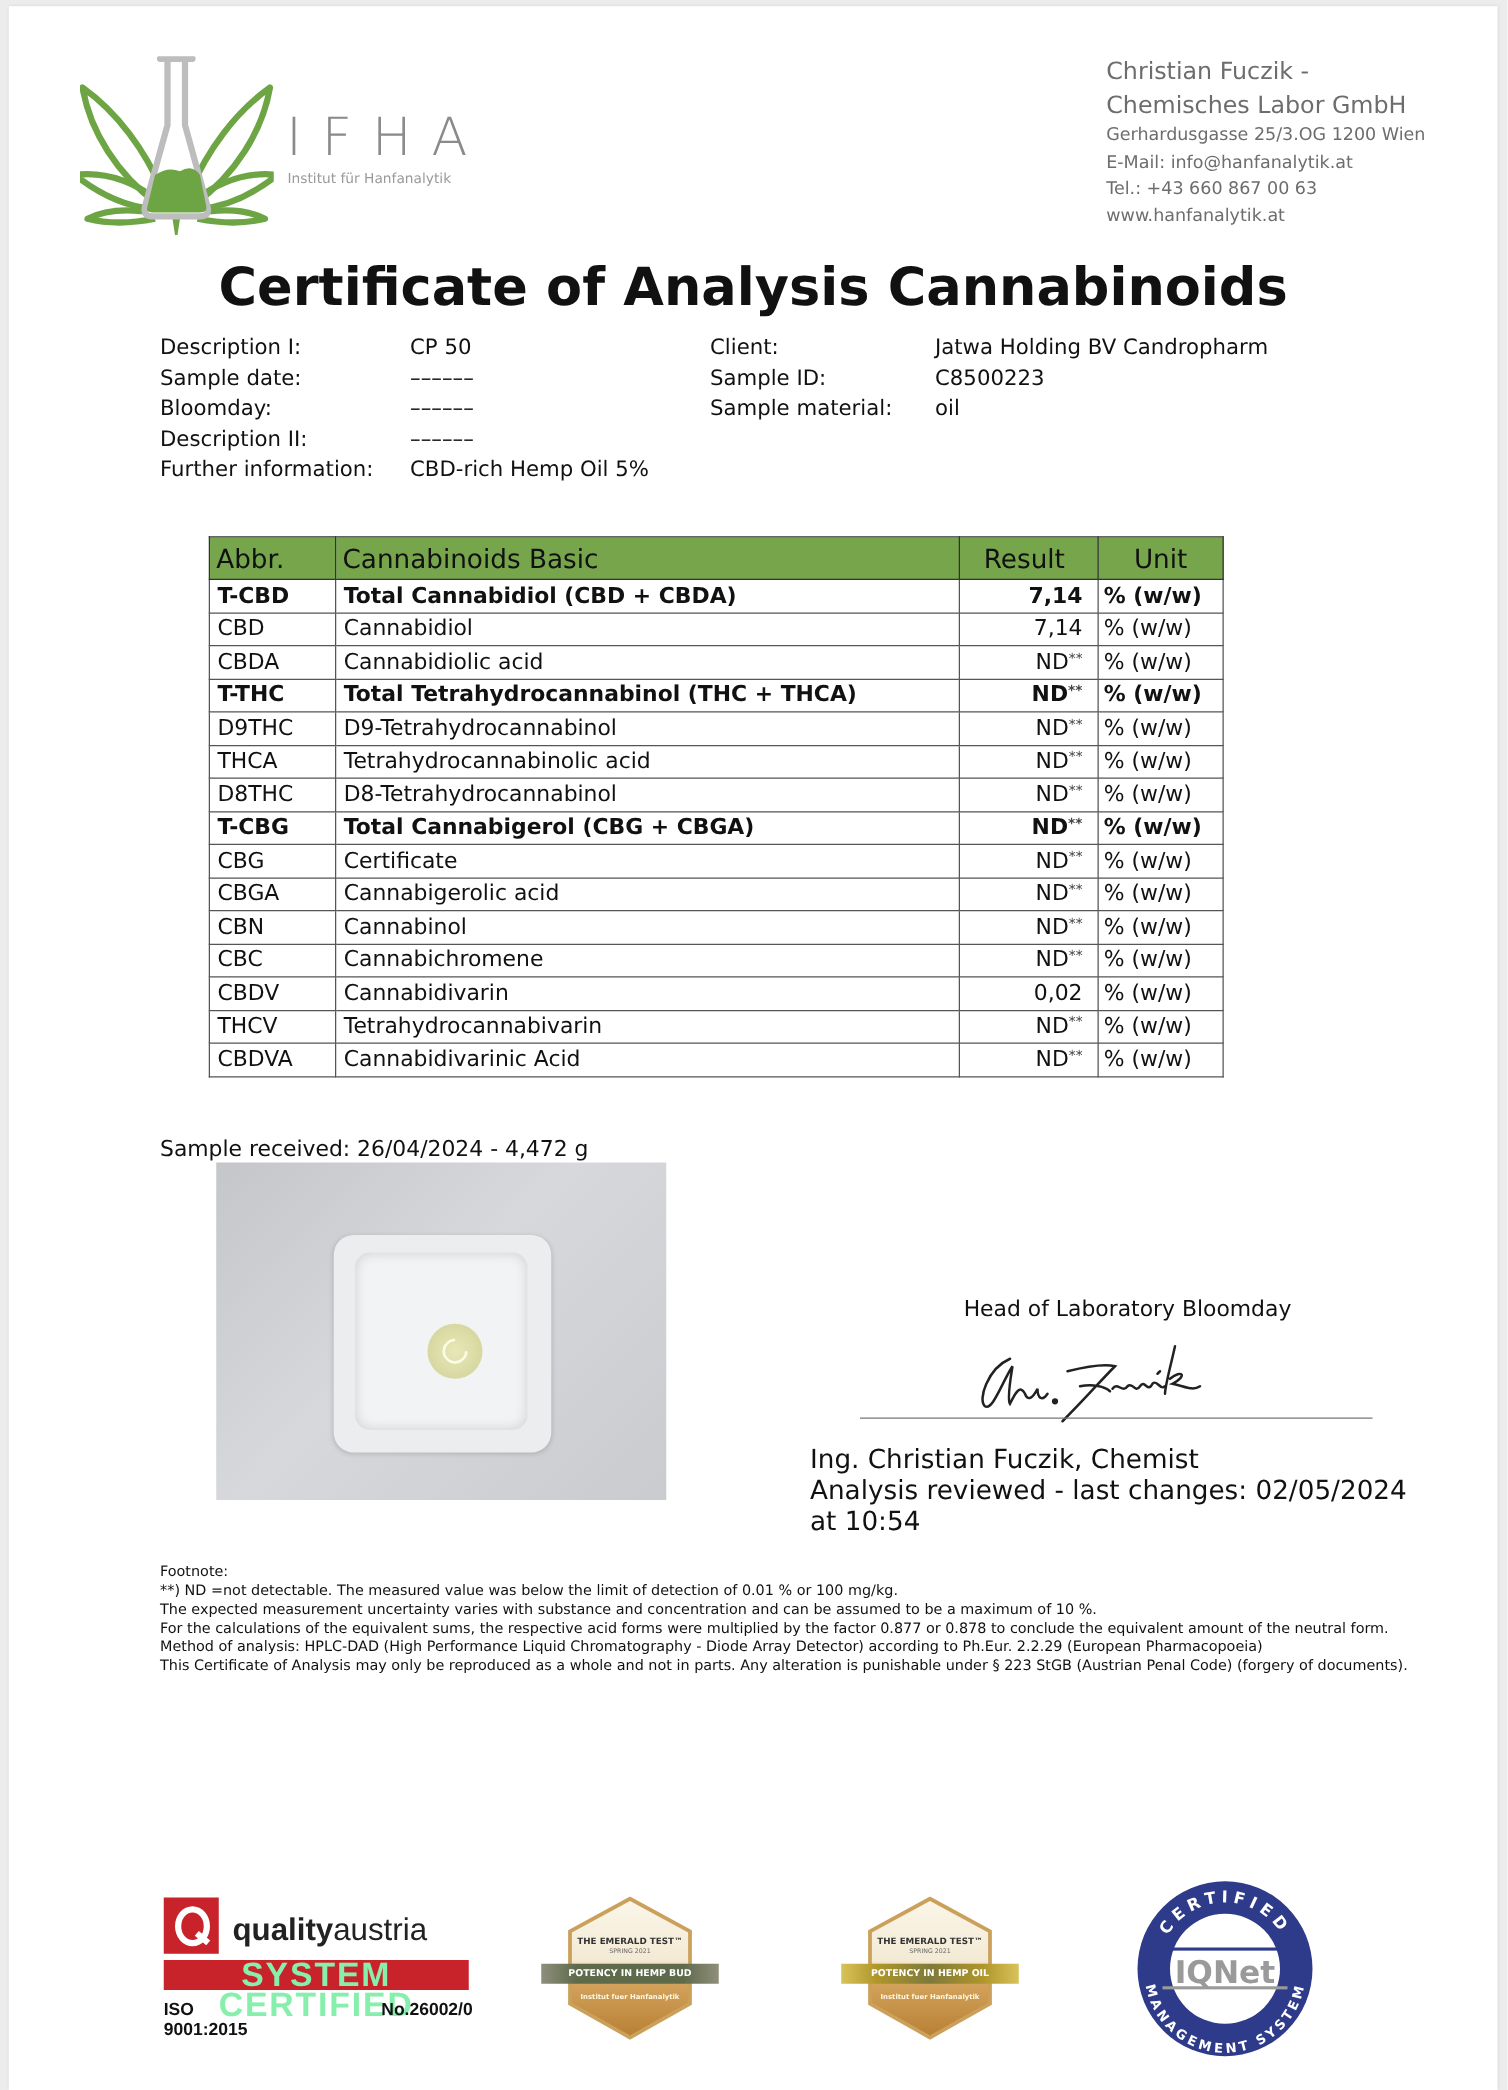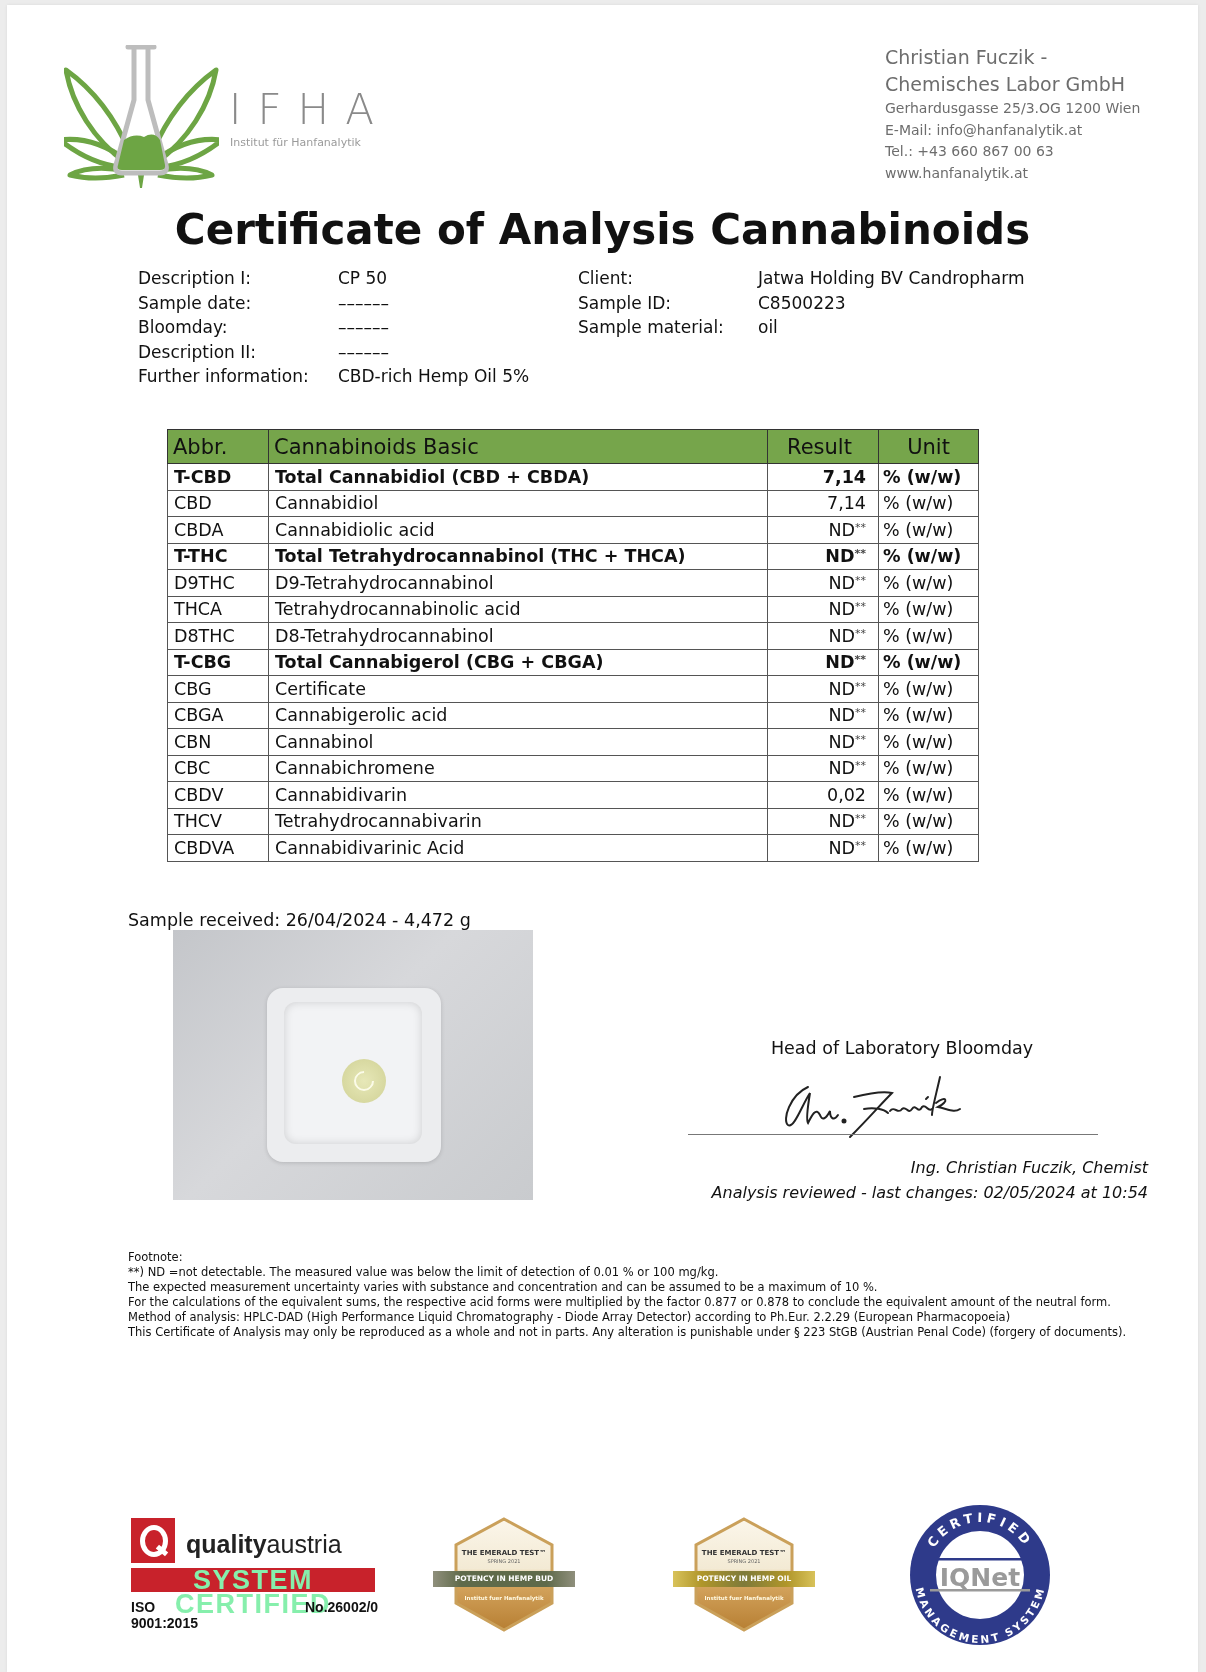--- a/index.html
+++ b/index.html
@@ -14,21 +14,21 @@
   .ifha-sub { position:absolute; left:223px; top:131px; font-size:11px; color:#9a9a9a; }
 
   
   .lab { position:absolute; left:878px; top:39px; color:#6d6d6d; }
   .lab .big { font-size:19px; line-height:27px; }
   .lab .small { font-size:14px; line-height:21.5px; }
 
   .title { position:absolute; left:0; width:1191px; top:200px; text-align:center; font-size:42px; font-weight:bold; color:#111; letter-spacing:0px; }
 
   .meta { position:absolute; font-size:17px; line-height:24.5px; color:#111; }
-  .meta .row { height:24.5px; white-space:nowrap;margin-left:10px; }
+  .meta .row { height:24.5px; white-space:nowrap; }
 
   
   table.res { position:absolute; left:160px; top:424px; border-collapse:collapse; font-size:17.5px; }
   table.res th { background:#76a54b; font-weight:normal; font-size:21px; height:33px; border:1.5px solid #333; text-align:left; padding:0 5px; color:#111; }
   table.res td { height:25.5px; border:1.5px solid #555; padding:0 6px; white-space:nowrap; }
   table.res th.c-res, table.res td.c-res { text-align:right; padding-right:12px; }
   table.res th.c-unit { text-align:center; }
   table.res td.c-unit { text-align:left; padding-left:4px; }
   table.res tr.bold td { font-weight:bold; }
   sup.ast { font-size:11px; vertical-align:5px; color:#444; }
@@ -41,21 +41,21 @@
   .tray-inner { position:absolute; left:17px; top:14px; width:138px; height:142px; border-radius:12px;
                 background:#f2f3f5; box-shadow:inset 0 0 10px rgba(0,0,0,0.15); }
   .drop { position:absolute; left:58px; top:57px; width:44px; height:44px; border-radius:50%;
           background:radial-gradient(circle,#e7e8b8 0%,#d7d8a0 70%,#cfd29b 100%); }
   .drop-ring { position:absolute; left:12px; top:12px; width:16px; height:16px; border-radius:50%;
                border:2.5px solid #fbfbe8; border-right-color:transparent; transform:rotate(-45deg); }
 
   .sig-title { position:absolute; left:690px; width:410px; top:1033px; text-align:center; font-size:17.5px; }
   .sig-line { position:absolute; left:681px; top:1129px; width:410px; height:1px; background:#777; }
   .sig-svg { position:absolute; left:773px; top:1070px; }
-  .sig-name { position:absolute; left:641px; width:500px; top:1150px; text-align:right; font-size:16px; line-height:25px;font-style:italic; }
+  .sig-name { position:absolute; left:641px; width:500px; top:1150px; text-align:left; font-size:21px; line-height:25px; }
 
   .foot { position:absolute; left:121px; top:1245px; width:1010px; font-size:11.5px; line-height:15px; color:#111; }
 
   
   .qa { position:absolute; left:124px; top:1510px; }
   .qa-q { position:absolute; left:0; top:3px; width:44px; height:45px; background:#c8222b; }
   .qa-q .ring { position:absolute; left:9px; top:7px; width:18px; height:22px; border:5px solid #fff; border-radius:50%; }
   .qa-q .tail { position:absolute; left:25px; top:30px; width:12px; height:5px; background:#fff; transform:rotate(40deg); }
   .qa-word { position:absolute; left:55px; top:15px; font-size:25px; color:#222; white-space:nowrap; font-family:"Liberation Sans", sans-serif; }
   .qa-word b { font-weight:bold; }

